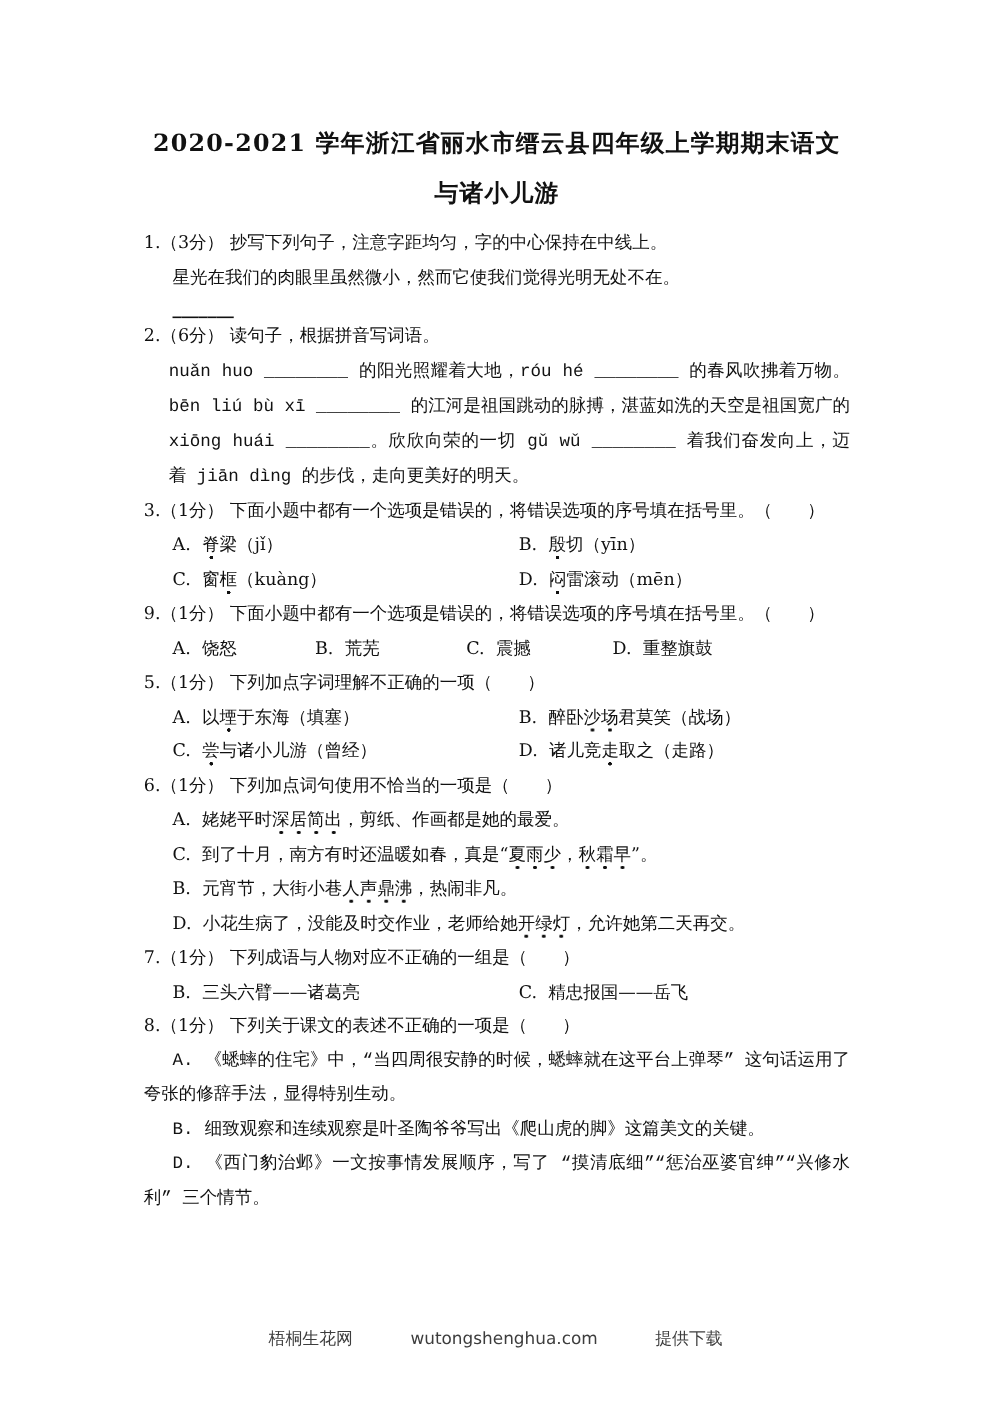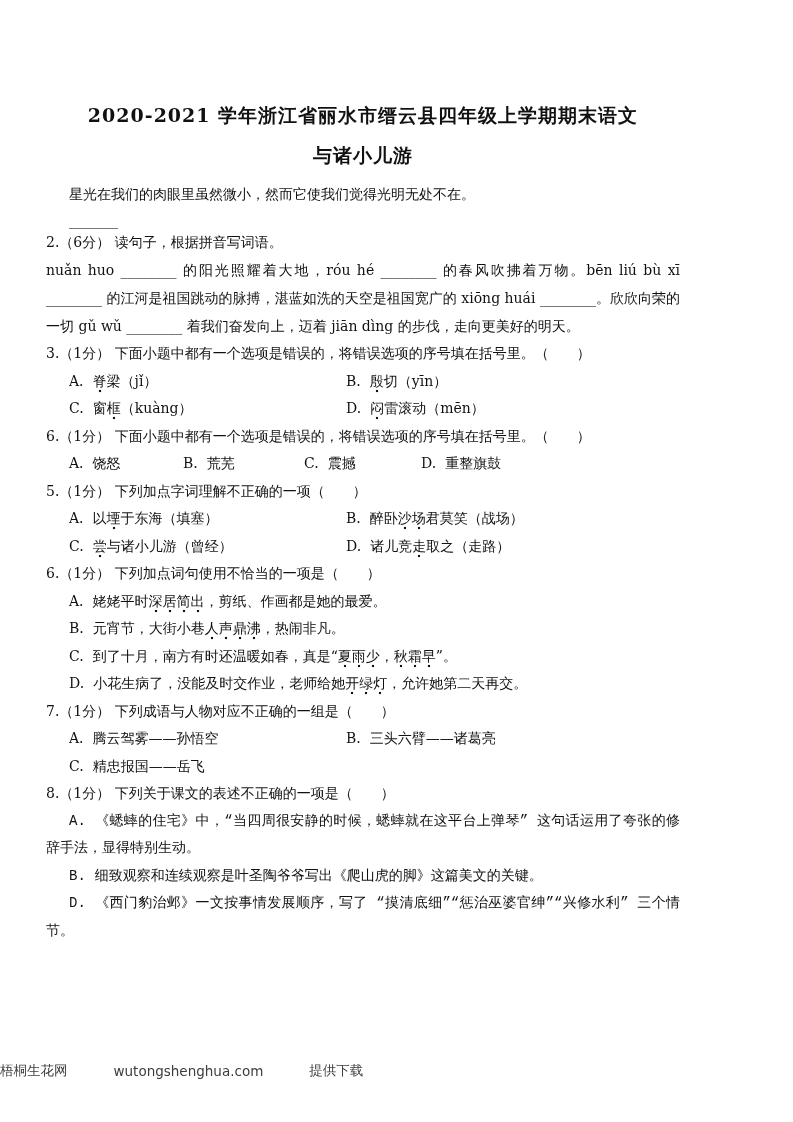--- a/index.html
+++ b/index.html
@@ -5,109 +5,109 @@
   * { margin:0; padding:0; box-sizing:border-box; }
   html,body { background:#ffffff; }
   .page {
     position:relative;
     width:793px; height:1122px;
     margin:0 auto;
     background:#ffffff;
     color:#111;
     font-family:"DejaVu Serif","Liberation Serif",serif;
     font-size:14px;
-    padding:95px 113px 0 46px;
+    padding:95px 113px 0 115px;
     overflow:hidden;
   }
   .title { text-align:center; font-weight:bold; font-size:19px; line-height:40px; letter-spacing:1px; margin-bottom:6px; }
   .q-stem  { line-height:27.5px; }
   .q-body  { line-height:27.5px; margin-left:23px; }
-  .q-blank { line-height:18px; margin-left:23px; margin-top:2px; letter-spacing:0; }
-  .q-para  { line-height:28px; text-align:justify; }
+  .q-blank { line-height:18px; margin-left:23px; margin-top:2px; letter-spacing:0;font-weight:bold; }
+  .q-para  { line-height:28px; margin-left:20px; text-align:justify;font-family:Liberation Mono, monospace; }
   .opts { padding-left:23px; }
   .opts .opt { line-height:27.5px; }
   .opts.two-col  { display:grid; grid-template-columns:277px 1fr; }
   .opts.four-col { display:grid; grid-template-columns:114px 121px 117px 1fr; }
   .opts.rows .opt { display:block; }
   .opts.paragraphs { padding-left:0; }
   .opts.paragraphs .opt { text-indent:23px; text-align:justify;font-family:Liberation Mono, monospace; }
   .opt-label { margin-right:9px; }
   .dot {
     font-style:normal;
     background-image:radial-gradient(circle at center, #111 1.3px, rgba(0,0,0,0) 1.6px);
     background-size:1em 4px;
     background-repeat:repeat-x;
     background-position:left bottom;
     padding-bottom:4px;
   }
   .footer {
     position:absolute; left:0; right:0; bottom:42px;
-    display:flex; justify-content:flex-start; align-items:center; gap:46px;
+    display:flex; justify-content:center; align-items:center; gap:46px;
     font-family:"DejaVu Sans","Liberation Sans",sans-serif;
     font-size:13.5px; color:#3d3d3d;
   }
 </style>
 </head>
 <body>
 
 <div class="page">
   <h1 class="title">
     <div>2020-2021 学年浙江省丽水市缙云县四年级上学期期末语文</div>
     <div>与诸小儿游</div>
   </h1>
 
   <div>
       <div class="question">
+        <p class="q-stem">1.（3分） 抄写下列句子，注意字距均匀，字的中心保持在中线上。</p>
         <p class="q-body">星光在我们的肉眼里虽然微小，然而它使我们觉得光明无处不在。</p>
         <p class="q-blank">_______</p>
       </div>
       <div class="question">
         <p class="q-stem">2.（6分） 读句子，根据拼音写词语。</p>
         <p class="q-para">nuǎn huo ________ 的阳光照耀着大地，róu hé ________ 的春风吹拂着万物。bēn liú bù xī ________ 的江河是祖国跳动的脉搏，湛蓝如洗的天空是祖国宽广的 xiōng huái ________。欣欣向荣的一切 gǔ wǔ ________ 着我们奋发向上，迈着 jiān dìng 的步伐，走向更美好的明天。</p>
       </div>
       <div class="question">
         <p class="q-stem">3.（1分） 下面小题中都有一个选项是错误的，将错误选项的序号填在括号里。（　　）</p>
         <div class="opts two-col">
           <p class="opt"><span class="opt-label">A.</span><em class="dot">脊</em>梁（jǐ）</p>
           <p class="opt"><span class="opt-label">B.</span><em class="dot">殷</em>切（yīn）</p>
           <p class="opt"><span class="opt-label">C.</span>窗<em class="dot">框</em>（kuàng）</p>
           <p class="opt"><span class="opt-label">D.</span><em class="dot">闷</em>雷滚动（mēn）</p>
         </div>
       </div>
       <div class="question">
-        <p class="q-stem">6.（1分） 下面小题中都有一个选项是错误的，将错误选项的序号填在括号里。（　　）</p>
+        <p class="q-stem">9.（1分） 下面小题中都有一个选项是错误的，将错误选项的序号填在括号里。（　　）</p>
         <div class="opts four-col">
           <p class="opt"><span class="opt-label">A.</span>饶怒</p>
           <p class="opt"><span class="opt-label">B.</span>荒芜</p>
           <p class="opt"><span class="opt-label">C.</span>震撼</p>
           <p class="opt"><span class="opt-label">D.</span>重整旗鼓</p>
         </div>
       </div>
       <div class="question">
         <p class="q-stem">5.（1分） 下列加点字词理解不正确的一项（　　）</p>
         <div class="opts two-col">
           <p class="opt"><span class="opt-label">A.</span>以<em class="dot">堙</em>于东海（填塞）</p>
           <p class="opt"><span class="opt-label">B.</span>醉卧<em class="dot">沙场</em>君莫笑（战场）</p>
           <p class="opt"><span class="opt-label">C.</span><em class="dot">尝</em>与诸小儿游（曾经）</p>
           <p class="opt"><span class="opt-label">D.</span>诸儿竞<em class="dot">走</em>取之（走路）</p>
         </div>
       </div>
       <div class="question">
         <p class="q-stem">6.（1分） 下列加点词句使用不恰当的一项是（　　）</p>
         <div class="opts rows">
           <p class="opt"><span class="opt-label">A.</span>姥姥平时<em class="dot">深居简出</em>，剪纸、作画都是她的最爱。</p>
+          <p class="opt"><span class="opt-label">C.</span>到了十月，南方有时还温暖如春，真是“<em class="dot">夏雨少</em>，<em class="dot">秋霜早</em>”。</p>
           <p class="opt"><span class="opt-label">B.</span>元宵节，大街小巷<em class="dot">人声鼎沸</em>，热闹非凡。</p>
-          <p class="opt"><span class="opt-label">C.</span>到了十月，南方有时还温暖如春，真是“<em class="dot">夏雨少</em>，<em class="dot">秋霜早</em>”。</p>
           <p class="opt"><span class="opt-label">D.</span>小花生病了，没能及时交作业，老师给她<em class="dot">开绿灯</em>，允许她第二天再交。</p>
         </div>
       </div>
       <div class="question">
         <p class="q-stem">7.（1分） 下列成语与人物对应不正确的一组是（　　）</p>
         <div class="opts two-col">
-          <p class="opt"><span class="opt-label">A.</span>腾云驾雾——孙悟空</p>
           <p class="opt"><span class="opt-label">B.</span>三头六臂——诸葛亮</p>
           <p class="opt"><span class="opt-label">C.</span>精忠报国——岳飞</p>
         </div>
       </div>
       <div class="question">
         <p class="q-stem">8.（1分） 下列关于课文的表述不正确的一项是（　　）</p>
         <div class="opts paragraphs">
           <p class="opt"><span class="opt-label">A.</span>《蟋蟀的住宅》中，“当四周很安静的时候，蟋蟀就在这平台上弹琴” 这句话运用了夸张的修辞手法，显得特别生动。</p>
           <p class="opt"><span class="opt-label">B.</span>细致观察和连续观察是叶圣陶爷爷写出《爬山虎的脚》这篇美文的关键。</p>
           <p class="opt"><span class="opt-label">D.</span>《西门豹治邺》一文按事情发展顺序，写了 “摸清底细”“惩治巫婆官绅”“兴修水利” 三个情节。</p>

